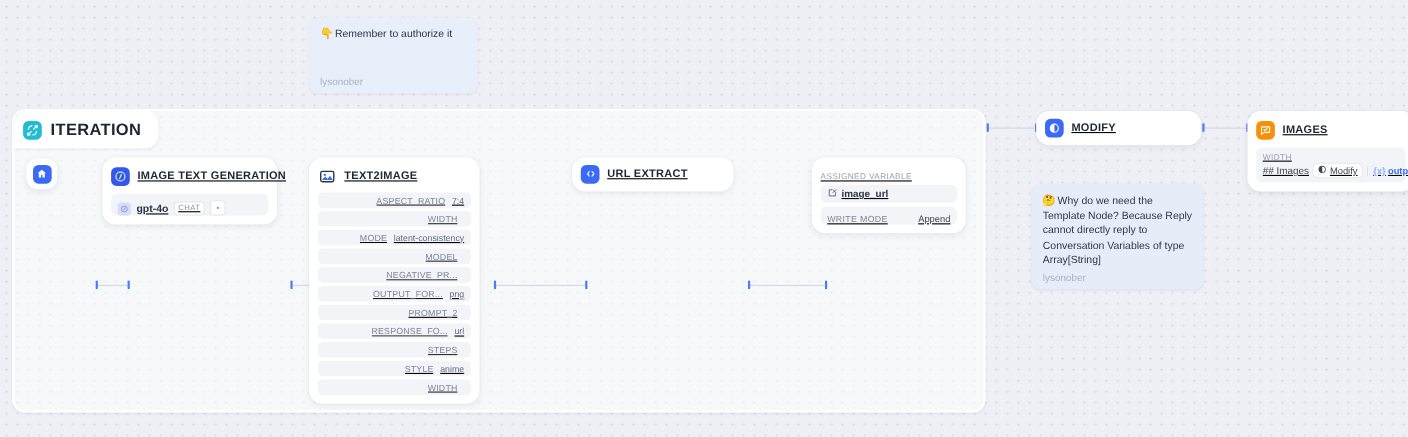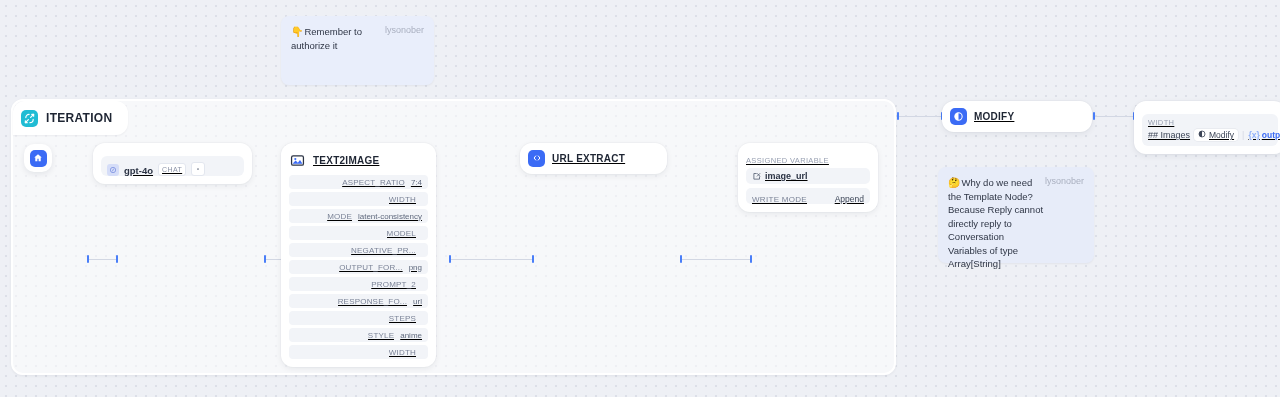--- a/index.html
+++ b/index.html
@@ -27,20 +27,21 @@
   }
 
   .abs { position: absolute; }
 
   
   .note {
     border-radius: 8px;
     box-sizing: border-box;
     padding: 9px 10px 6px 10px;
     display: flex;
+    flex-direction: column;
     justify-content: space-between;
     box-shadow: 0 1px 2px rgba(16,24,40,0.05);
   }
   .note-blue { background: #e9eefb; }
   .note-yellow { background: #e7ecf9; }
   .note-body {
     font-size: 9.5px;
     line-height: 13.5px;
     color: #2e3545;
     font-weight: 400;
@@ -67,21 +68,21 @@
     height: 34px;
     padding: 0 16px 0 8px;
     background: #ffffff;
     border-radius: 12px 12px 12px 0;
     display: flex;
     align-items: center;
     gap: 8px;
     box-shadow: 0 1px 2px rgba(16,24,40,0.05);
   }
   #iteration-title {
-    font-size: 12px;
+    font-size: 15px;
     font-weight: 700;
     letter-spacing: 0.3px;
     color: #1e2533;
   }
 
   
   .nicon {
     width: 17px;
     height: 17px;
     border-radius: 5px;
@@ -349,20 +350,29 @@
 
   <div class="abs node-round" style="left:24px; top:144px;">
     <span class="nicon" style="background:#3b6bf5;">
       <svg width="10" height="10" viewBox="0 0 24 24" fill="#ffffff">
         <path d="M12 3l9 8h-2.5v9h-5v-6h-3v6h-5v-9H3z"></path>
       </svg>
     </span>
   </div>
 
   <div class="abs node" style="left:93px; top:143px; width:159px;">
+    <div class="node-head">
+      <span class="nicon" style="background:#3259e8;">
+        <svg width="11" height="11" viewBox="0 0 24 24" fill="none" stroke="#ffffff" stroke-width="2">
+          <circle cx="12" cy="12" r="9"></circle>
+          <path d="M14 7l-4 10"></path>
+        </svg>
+      </span>
+      <span class="node-title">IMAGE TEXT GENERATION</span>
+    </div>
     <div class="model-row">
       <span class="model-mini">
         <svg width="8" height="8" viewBox="0 0 24 24" fill="none" stroke="#6b83dd" stroke-width="2">
           <circle cx="12" cy="12" r="8"></circle>
           <path d="M14 8l-4 8"></path>
         </svg>
       </span>
       <span class="model-name">gpt-4o</span>
       <span class="chip-chat">CHAT</span>
       <span class="chip-eye">
@@ -477,20 +487,29 @@
       </span>
       <span class="node-title">MODIFY</span>
     </div>
   </div>
 
   <div class="edge-line" style="left:1094px; top:116px; width:40px;"></div>
   <div class="handle" style="left:1093px; top:112px;"></div>
   <div class="handle" style="left:1133px; top:112px;"></div>
 
   <div class="abs node" style="left:1134px; top:101px; width:152px;">
+    <div class="node-head">
+      <span class="nicon" style="background:#f79009;">
+        <svg width="11" height="11" viewBox="0 0 24 24" fill="none" stroke="#ffffff" stroke-width="2.2" stroke-linejoin="round">
+          <path d="M4 5h16v11H9l-5 4z"></path>
+          <path d="M9 10.5l2 2 4-4" stroke-linecap="round"></path>
+        </svg>
+      </span>
+      <span class="node-title">IMAGES</span>
+    </div>
     <div class="ans-box">
       <div class="ans-label">WIDTH</div>
       <div class="ans-line">
         <span>## Images</span>
         <span class="ans-chip">
           <span>
             <svg width="8" height="8" viewBox="0 0 24 24">
               <circle cx="12" cy="12" r="9" fill="none" stroke="#3c4557" stroke-width="2.4"></circle>
               <path d="M12 3a9 9 0 0 0 0 18z" fill="#3c4557"></path>
             </svg>

